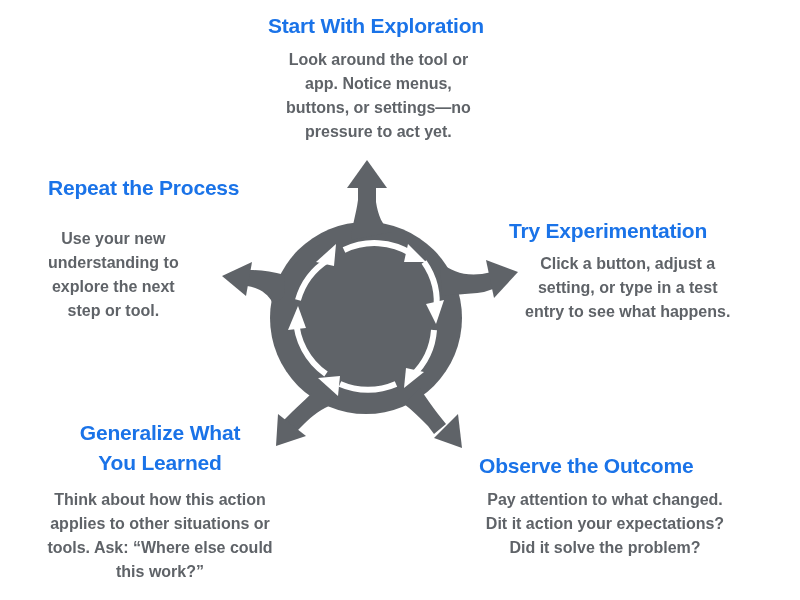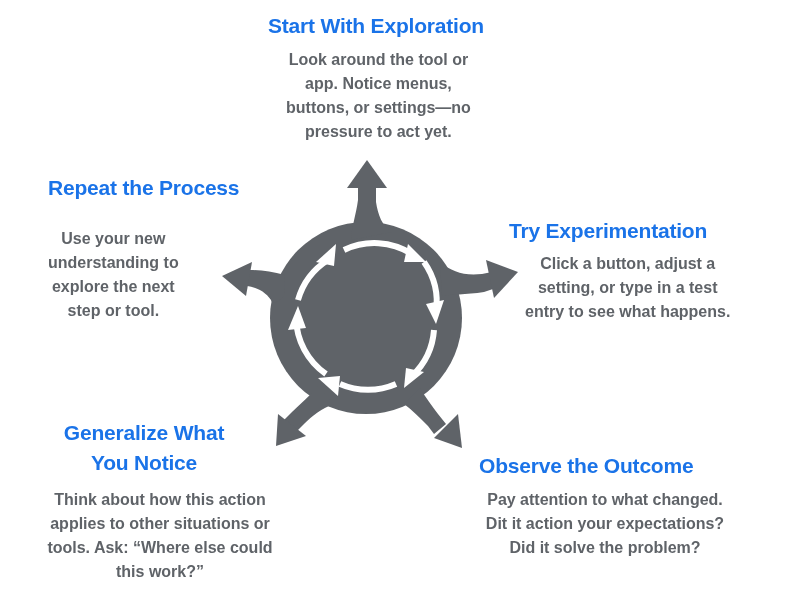--- a/index.html
+++ b/index.html
@@ -81,23 +81,23 @@
   <span class="desc-line">entry to see what happens.</span>
 </div>
 
 <div class="title" style="left:479px; top:451px;">Observe the Outcome</div>
 <div class="desc center" style="left:470px; top:488px; width:270px;">
   <span class="desc-line">Pay attention to what changed.</span>
   <span class="desc-line">Dit it action your expectations?</span>
   <span class="desc-line">Did it solve the problem?</span>
 </div>
 
-<div class="title center" style="left:24px; top:418px; width:240px;">
+<div class="title center" style="left:40px; top:418px; width:240px;">
   <span class="desc-line">Generalize What</span>
-  <span class="desc-line">You Notice</span>
+  <span class="desc-line">You Learned</span>
 </div>
 <div class="desc center" style="left:20px; top:488px; width:280px;">
   <span class="desc-line">Think about how this action</span>
   <span class="desc-line">applies to other situations or</span>
   <span class="desc-line">tools. Ask: “Where else could</span>
   <span class="desc-line">this work?”</span>
 </div>
 
 <div class="title" style="left:48px; top:173px;">Repeat the Process</div>
 <div class="desc" style="left:48px; top:227px;">

